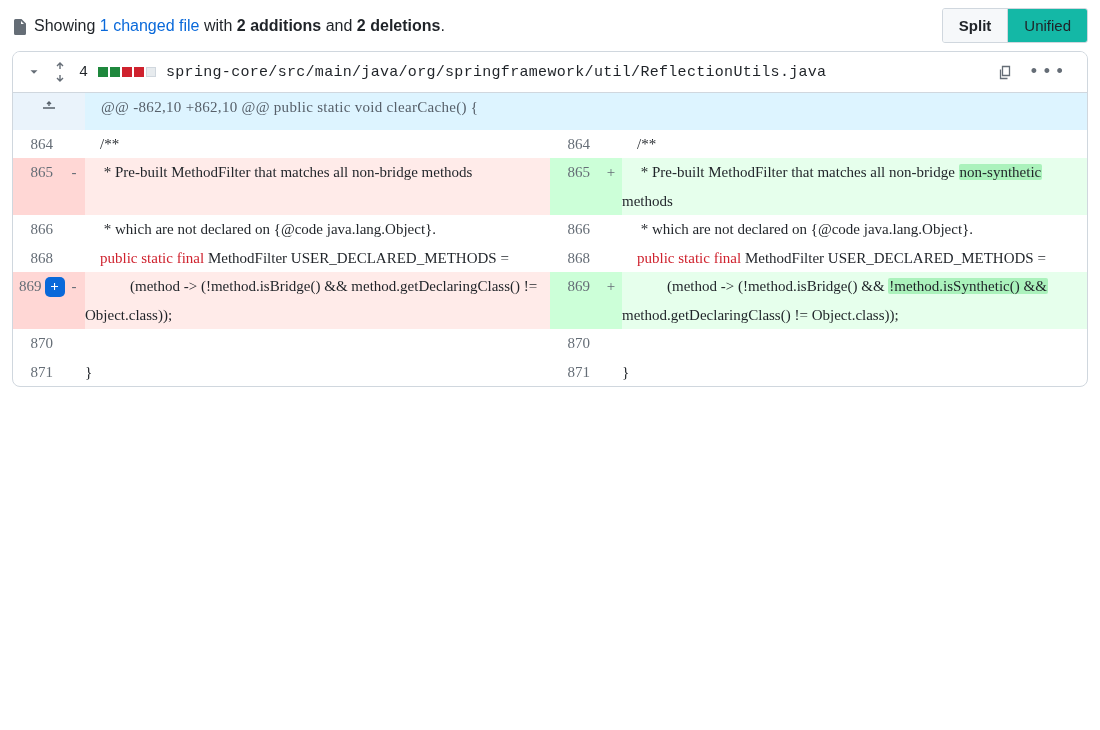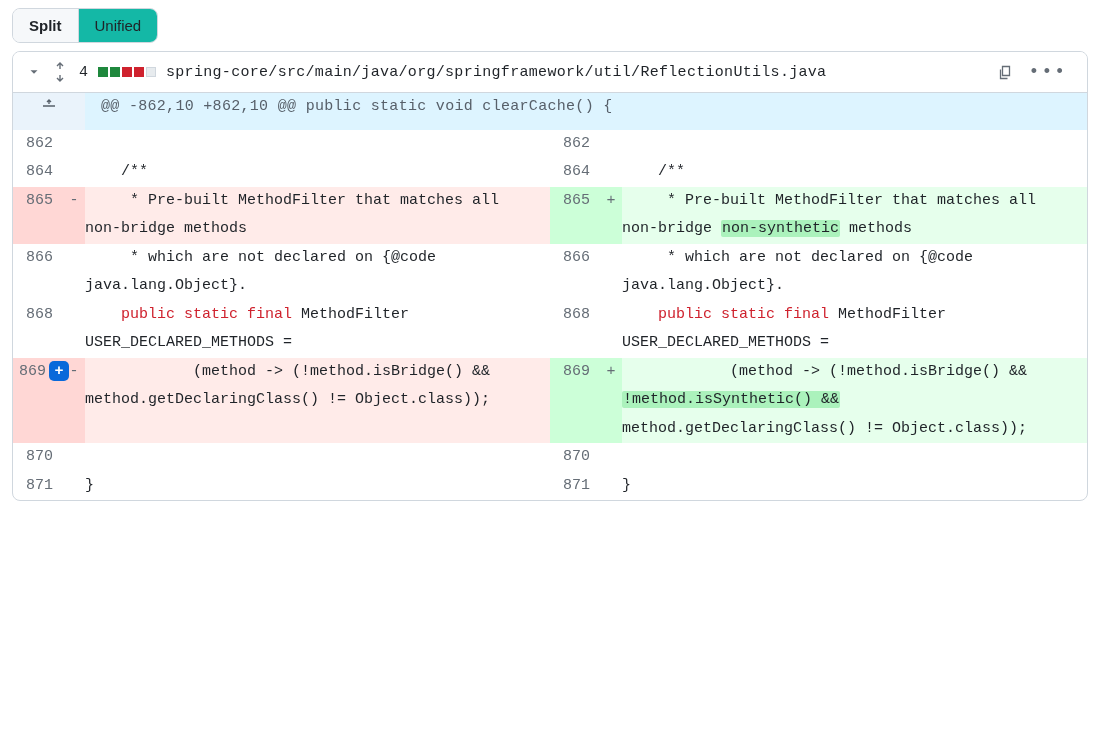--- a/index.html
+++ b/index.html
@@ -20,40 +20,40 @@
   }
   *{box-sizing:border-box}
   body{margin:0;padding:6px 12px 12px;font-family:var(--sans);color:var(--fg);background:#fff;font-size:15px;width:1100px}
   
   .summary-row{display:flex;align-items:center;justify-content:space-between;padding:2px 0 8px}
   .summary-left{display:flex;align-items:center;gap:6px}
   .file-icon{width:16px;height:16px;color:#656d76;flex:0 0 auto;position:relative;top:1px}
   .summary-text{font-size:16px;font-weight:400}
   .summary-text .link{color:var(--link)}
   .summary-text b{font-weight:600}
-  .view-toggle{display:flex;border:1px solid var(--border);border-radius:8px;overflow:hidden}
+  .view-toggle{display:flex;border:1px solid var(--border);border-radius:3px;overflow:hidden}
   .view-toggle button{appearance:none;border:none;background:#14b8a6;padding:8px 16px;font-size:15px;font-family:inherit;color:var(--fg);cursor:pointer}
   .view-toggle button+button{border-left:1px solid var(--border)}
   .view-toggle button.active{background:var(--btn-bg);font-weight:600}
   
   .file{border:1px solid var(--border);border-radius:8px;overflow:hidden}
   .file-header{display:flex;align-items:center;gap:10px;padding:10px 14px;background:#fff;border-bottom:1px solid var(--border);font-family:var(--mono);font-size:15px}
   .chevron{width:14px;height:14px;color:#656d76}
   .expand-all{width:18px;height:20px;color:#656d76}
   .change-count{font-weight:400;color:var(--fg)}
   .diffstat{display:inline-flex;gap:2px;align-items:center}
   .diffstat span{width:10px;height:10px;display:inline-block}
   .sq-add{background:#1f883d}
   .sq-del{background:#cf222e}
   .sq-neutral{background:#d0d7de80;border:1px solid #d0d7de}
   .file-path{flex:1;letter-spacing:.3px;color:var(--fg);white-space:nowrap;overflow:hidden;text-overflow:ellipsis}
   .copy-icon{width:16px;height:16px;color:#656d76}
   .kebab{font-size:18px;letter-spacing:2px;color:#656d76;padding:0 6px}
   
-  table.diff{width:100%;border-collapse:collapse;table-layout:fixed;font-family:Liberation Mono, monospace;font-size:15px;line-height:1.9}
+  table.diff{width:100%;border-collapse:collapse;table-layout:fixed;font-family:Liberation Serif, serif;font-size:15px;line-height:1.9}
   col.num{width:50px}
   col.mark{width:22px}
   td{vertical-align:top;padding:0}
   td.ln{color:var(--muted);text-align:right;padding:0 10px 0 6px;user-select:none;white-space:nowrap}
   td.mark{color:var(--muted);text-align:center;user-select:none;white-space:pre}
   td.code{padding:0 10px 0 0;white-space:pre-wrap;word-break:break-word}
   
   tr.hunk td{background:var(--hunk-bg);color:var(--hunk-fg)}
   tr.hunk td.expander{background:#eaf3fb;text-align:center;padding:4px 0}
   tr.hunk td.code{padding-left:16px;letter-spacing:.3px}
@@ -62,20 +62,28 @@
   
   .plus-btn{display:inline-flex;align-items:center;justify-content:center;width:20px;height:20px;background:#0969da;color:#fff;border-radius:5px;font-weight:700;font-size:15px;line-height:1;margin-left:3px}
   
   .kw{color:#cf222e}
   .ty{color:#1f2328}
 </style>
 </head>
 <body>
 
 <div class="summary-row">
+  <div class="summary-left">
+    <svg class="file-icon" viewBox="0 0 16 16">
+        <path fill="currentColor" d="M2 1.5A1.5 1.5 0 0 1 3.5 0h6l4.5 4.5V14.5A1.5 1.5 0 0 1 12.5 16h-9A1.5 1.5 0 0 1 2 14.5zm7 .5v3h3zM5 7h5v1H5zm0 3h5v1H5z"></path>
+      </svg>
+    <span class="summary-text">
+      <span>Showing </span><span class="link">1 changed file</span><span> with </span><b>2 additions</b><span> and </span><b>2 deletions</b><span>.</span>
+    </span>
+  </div>
   <div class="view-toggle">
     <button class="active">Split</button>
     <button>Unified</button>
   </div>
 </div>
 
 <div class="file">
   <div class="file-header">
     <svg class="chevron" viewBox="0 0 16 16">
         <path fill="currentColor" d="M4 6l4 4 4-4z"></path>
@@ -110,28 +118,20 @@
     <tbody>
     <tr class="hunk">
       <td class="expander" colspan="2">
         <svg class="expand-icon" viewBox="0 0 16 16">
               <path stroke="currentColor" stroke-width="1.4" fill="none" d="M8 2v4m-2-2 2-2 2 2M2 8h12"></path>
             </svg>
       </td>
       <td class="code" colspan="4">@@ -862,10 +862,10 @@ public static void clearCache() {</td>
     </tr>
 
-    <tr>
-      <td class="ln">862</td>
-          <td class="mark"></td>
-          <td class="code"></td>
-      <td class="ln">862</td>
-          <td class="mark"></td>
-          <td class="code"></td>
-    </tr>
     <tr>
       <td class="ln">864</td>
           <td class="mark"></td>
           <td class="code">    /**</td>
       <td class="ln">864</td>
           <td class="mark"></td>
           <td class="code">    /**</td>
     </tr>
 
     <tr>

